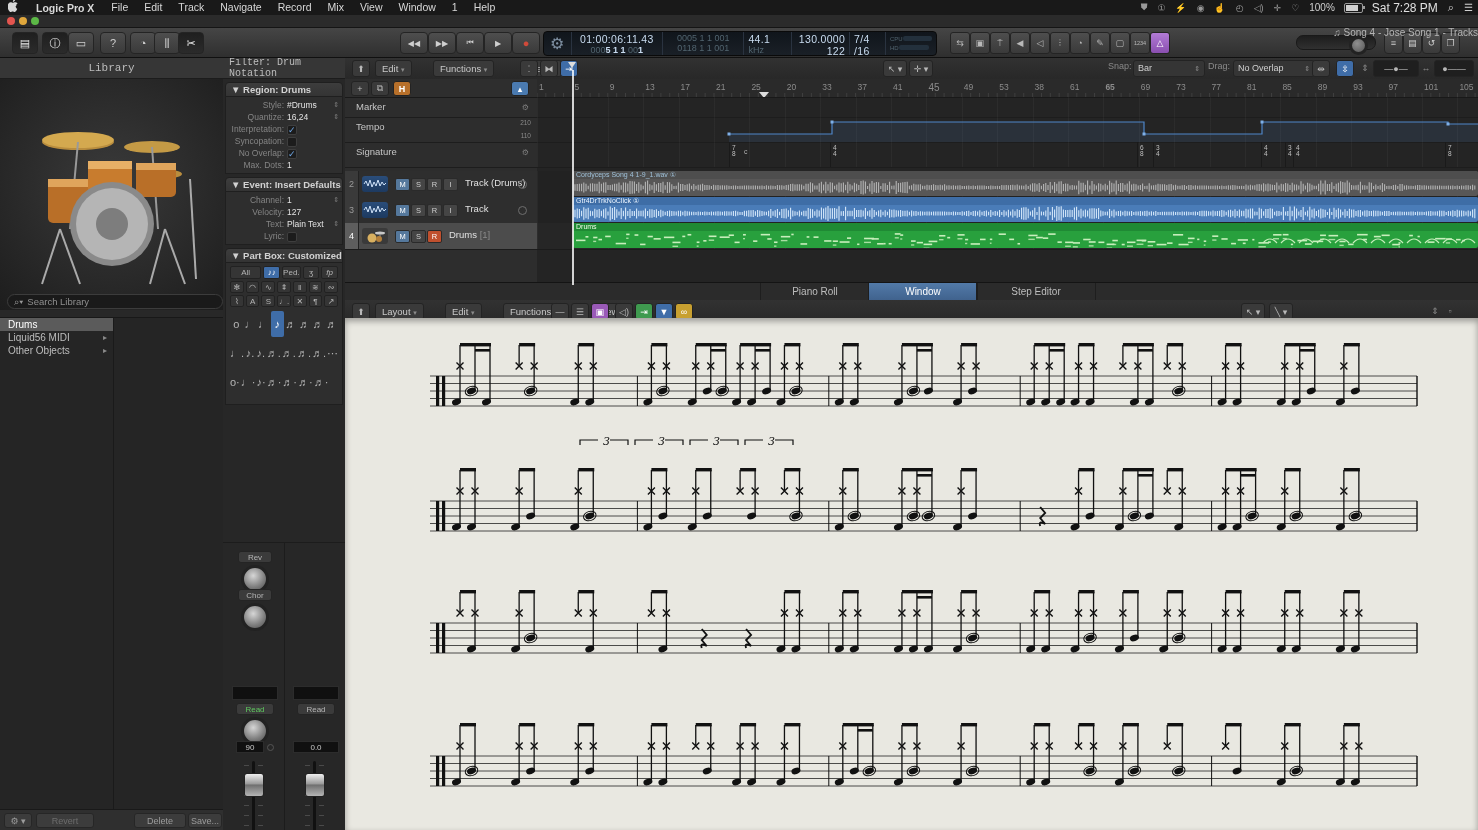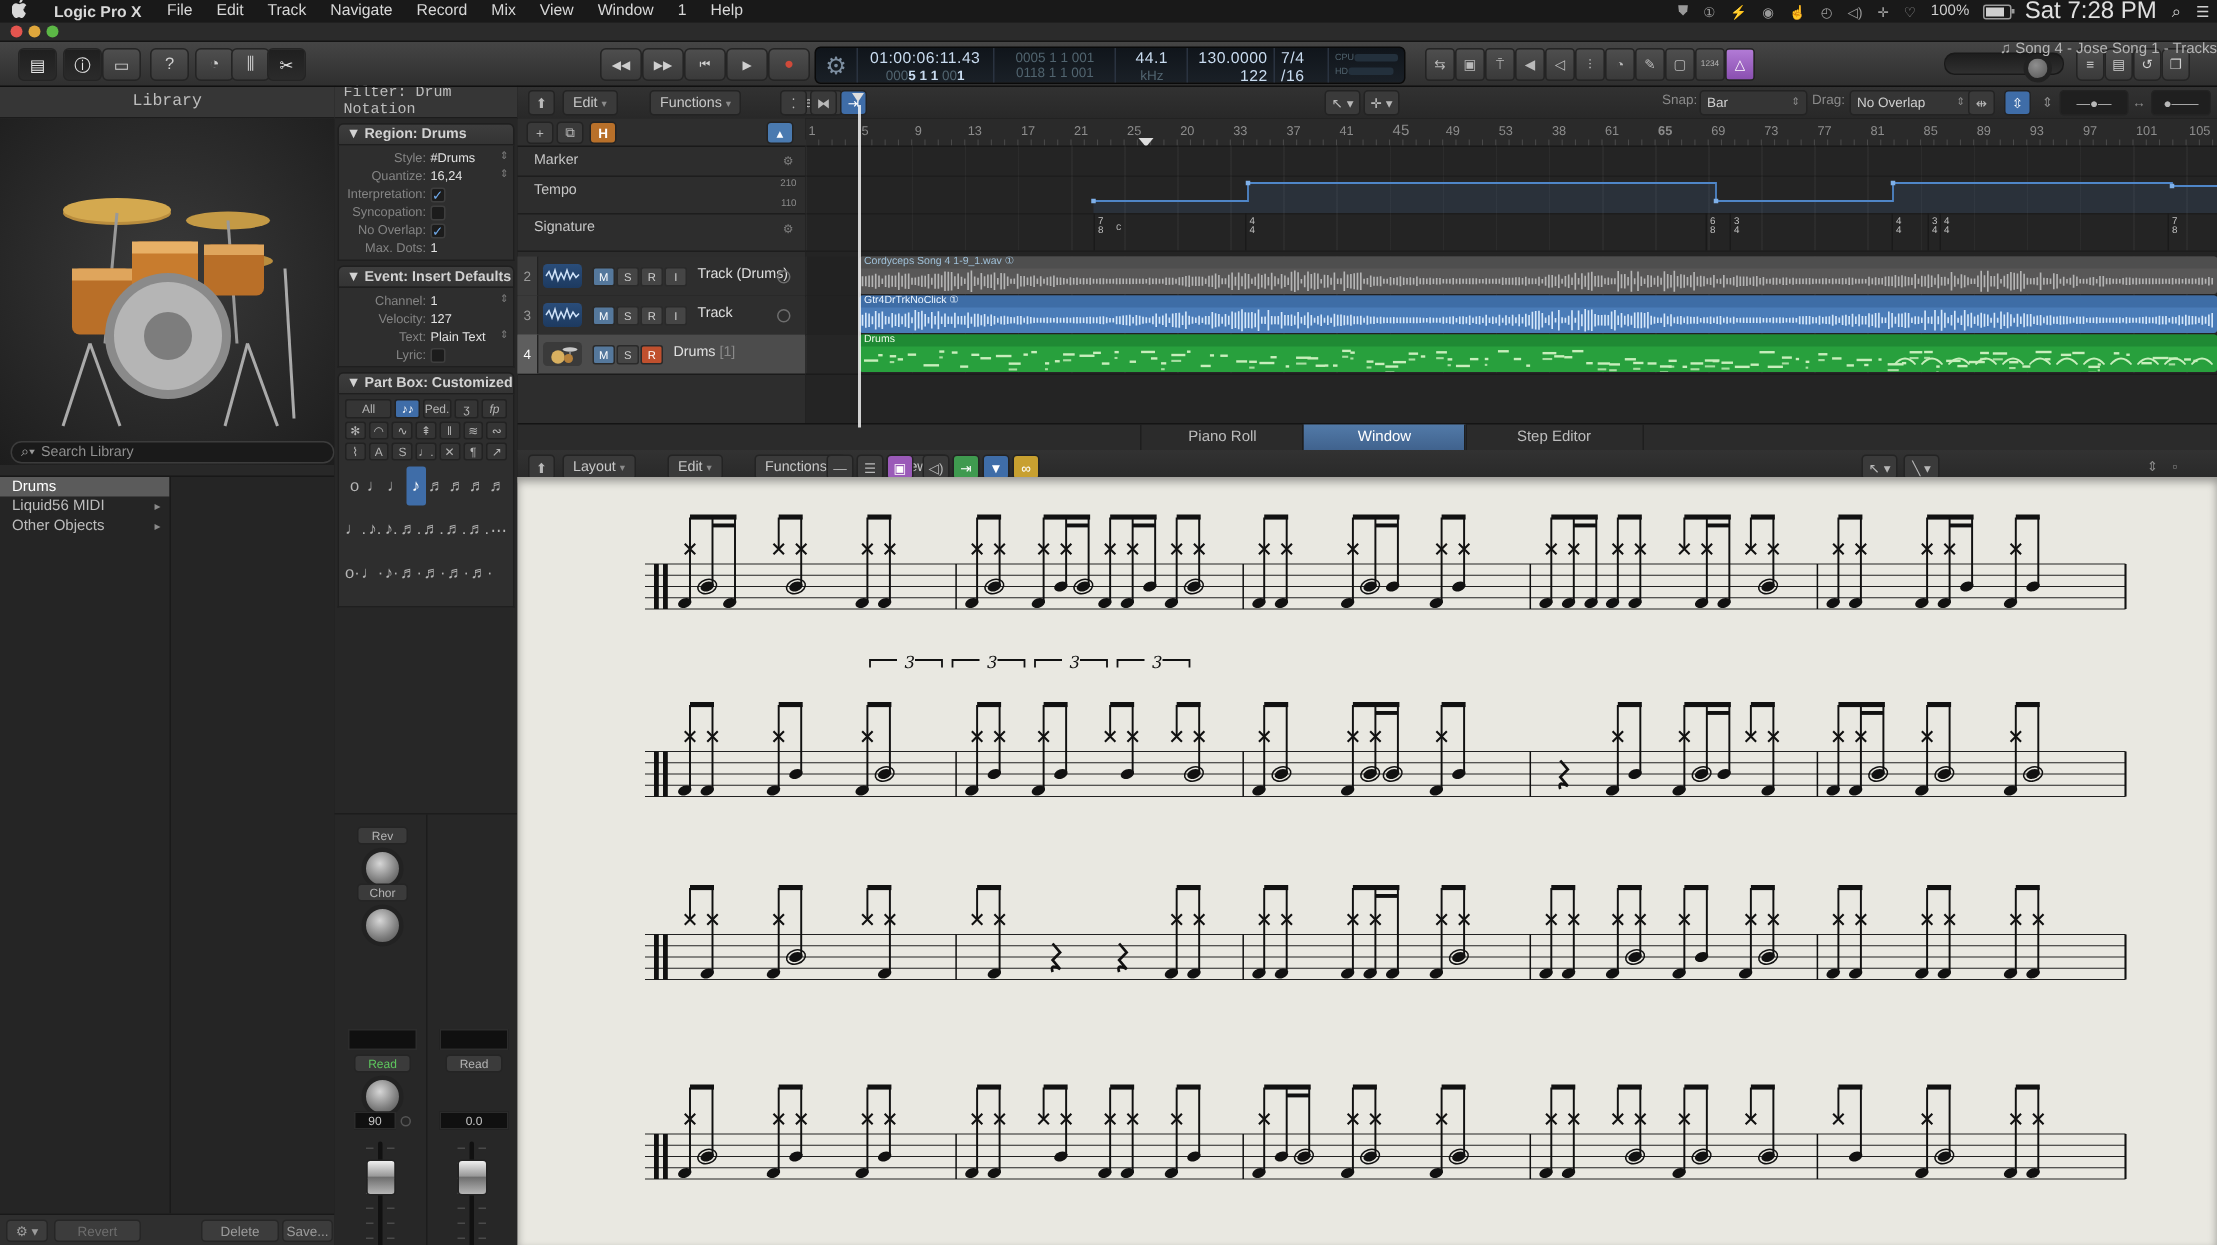--- a/index.html
+++ b/index.html
@@ -155,21 +155,21 @@
           <span class="st-ic">☝</span>
           <span class="st-ic">◴</span>
           <span class="st-ic">◁)</span>
           <span class="st-ic">✛</span>
           <span class="st-ic">♡</span>
         </span>
       <span class="st-ic" style="color:#cfcfcf;font-size:10px">100%</span>
       <span class="battery">
           <i></i>
         </span>
-      <span class="st-ic" style="color:#e0e0e0;font-size:16px">Sat 7:28 PM</span>
+      <span class="st-ic" style="color:#e0e0e0;font-size:12px">Sat 7:28 PM</span>
       <span class="st-ic" style="font-size:11px;color:#d0d0d0">⌕</span>
       <span class="st-ic" style="font-size:10px;color:#d0d0d0">☰</span>
     </span>
   </div>
 
   <div id="titlebar" class="abs">
     <span class="tl" style="left:7px;background:#e4554f"></span>
     <span class="tl" style="left:19px;background:#e0a73c"></span>
     <span class="tl" style="left:31px;background:#5cb846"></span>
     <span id="title-text">♫ <span>Song 4 - Jose Song 1 - Tracks</span></span>
@@ -183,21 +183,21 @@
           <span style="color:#7d8ea0">⚙</span>
         </div>
       <div class="lcd-sec" style="width:98px;text-align:center">
         <div class="lcd-big">01:00:06:11.43</div>
         <div class="lcd-sm"><span class="dim">000</span><b>5 1 1</b> <span class="dim">00</span><b>1</b></div>
       </div>
       <div class="lcd-sec dim" style="width:86px;text-align:center">
         <div class="lcd-sm">0005 1 1 001</div>
         <div class="lcd-sm">0118 1 1 001</div>
       </div>
-      <div class="lcd-sec" style="width:46px;text-align:center">
+      <div class="lcd-sec" style="width:46px;">
         <div class="lcd-big">44.1</div>
         <div class="lcd-sm dim">kHz</div>
       </div>
       <div class="lcd-sec" style="width:58px;text-align:right">
         <div class="lcd-big">130.0000</div>
         <div class="lcd-big">122</div>
       </div>
       <div class="lcd-sec" style="width:32px;">
         <div class="lcd-big">7/4</div>
         <div class="lcd-big">/16</div>

